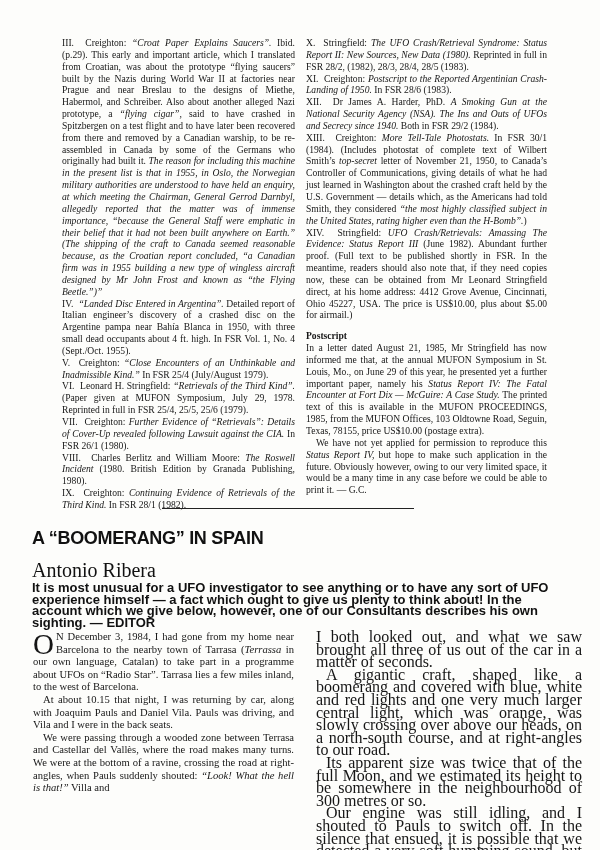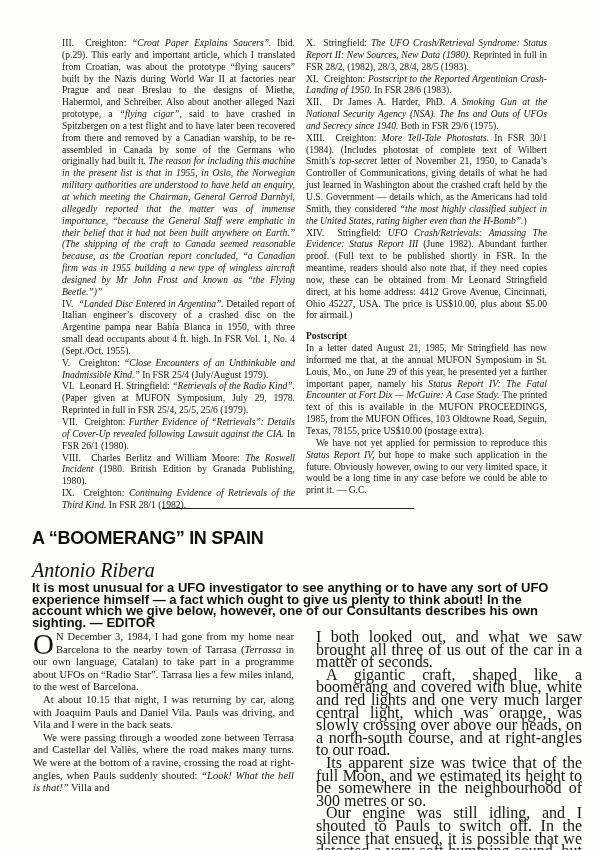--- a/index.html
+++ b/index.html
@@ -19,21 +19,21 @@
   #col-top-right { left:306px; top:37px; width:241px; }
   .postscript-head { font-weight:bold; margin-top:9px !important; }
   .indent { text-indent:10px; }
   #rule { position:absolute; left:162px; top:508px; width:252px; height:0; border-top:1px solid #222; }
   #title {
     position:absolute; left:32px; top:528px; font-family:"Liberation Sans", "DejaVu Sans", sans-serif;
     font-weight:bold; font-size:18px; letter-spacing:-0.3px; color:#111; white-space:nowrap;
   }
   #author {
     position:absolute; left:32px; top:559px; font-family:"Liberation Serif", serif;
-    font-style:italic; font-size:20px; color:#111; white-space:nowrap;
+    font-size:20px; color:#111; white-space:nowrap;
   }
   #intro {
     position:absolute; left:32px; top:582px; width:537px; font-family:"Liberation Sans", "DejaVu Sans", sans-serif;
     font-weight:bold; font-size:13px; line-height:11.6px; color:#111;
   }
   #col-bot-left { left:33px; top:631px; width:261px; font-size:10.6px; line-height:12.6px; }
   #col-bot-right { left:316px; top:631px; width:266px; font-size:16px; line-height:12.6px; }
   .dropcap { float:left; font-size:29px; line-height:23px; margin:2px 2px 0 0; }
   .smallcaps { font-variant:small-caps; }
 </style>
@@ -47,21 +47,21 @@
   </p>
   <p class="ref">
     <span>IV.</span>&nbsp;&nbsp;<i>“Landed Disc Entered in Argentina”.</i><span> Detailed report of Italian engineer’s discovery of a crashed disc on the Argentine pampa near Bahía Blanca in 1950, with three small dead occupants about 4 ft. high. In FSR Vol. 1, No. 4 (Sept./Oct. 1955).</span>
   </p>
   <p class="ref">
     <span>V.</span>&nbsp;&nbsp;<span>Creighton:</span>
     <i>“Close Encounters of an Unthinkable and Inadmissible Kind.”</i><span> In FSR 25/4 (July/August 1979).</span>
   </p>
   <p class="ref">
     <span>VI.</span>&nbsp;&nbsp;<span>Leonard H. Stringfield:</span>
-    <i>“Retrievals of the Radio Kind”.</i><span> (Paper given at MUFON Symposium, July 29, 1978. Reprinted in full in FSR 25/4, 25/5, 25/6 (1979).</span>
+    <i>“Retrievals of the Third Kind”.</i><span> (Paper given at MUFON Symposium, July 29, 1978. Reprinted in full in FSR 25/4, 25/5, 25/6 (1979).</span>
   </p>
   <p class="ref">
     <span>VII.</span>&nbsp;&nbsp;<span>Creighton:</span>
     <i>Further Evidence of “Retrievals”: Details of Cover-Up revealed following Lawsuit against the CIA.</i><span> In FSR 26/1 (1980).</span>
   </p>
   <p class="ref">
     <span>VIII.</span>&nbsp;&nbsp;<span>Charles Berlitz and William Moore:</span>
     <i>The Roswell Incident</i><span> (1980. British Edition by Granada Publishing, 1980).</span>
   </p>
   <p class="ref">
@@ -74,37 +74,37 @@
   <p class="ref">
     <span>X.</span>&nbsp;&nbsp;<span>Stringfield:</span>
     <i>The UFO Crash/Retrieval Syndrome: Status Report II: New Sources, New Data (1980).</i><span> Reprinted in full in FSR 28/2, (1982), 28/3, 28/4, 28/5 (1983).</span>
   </p>
   <p class="ref">
     <span>XI.</span>&nbsp;&nbsp;<span>Creighton:</span>
     <i>Postscript to the Reported Argentinian Crash-Landing of 1950.</i><span> In FSR 28/6 (1983).</span>
   </p>
   <p class="ref">
     <span>XII.</span>&nbsp;&nbsp;<span>Dr James A. Harder, PhD.</span>
-    <i>A Smoking Gun at the National Security Agency (NSA). The Ins and Outs of UFOs and Secrecy since 1940.</i><span> Both in FSR 29/6 (1975).</span>
+    <i>A Smoking Gun at the National Security Agency (NSA). The Ins and Outs of UFOs and Secrecy since 1940.</i><span> Both in FSR 29/2 (1984).</span>
   </p>
   <p class="ref">
     <span>XIII.</span>&nbsp;&nbsp;<span>Creighton:</span>
     <i>More Tell-Tale Photostats.</i><span> In FSR 30/1 (1984). (Includes photostat of complete text of Wilbert Smith’s </span><i>top-secret</i><span> letter of November 21, 1950, to Canada’s Controller of Communications, giving details of what he had just learned in Washington about the crashed craft held by the U.S. Government — details which, as the Americans had told Smith, they considered </span><i>“the most highly classified subject in the United States, rating higher even than the H-Bomb”.</i><span>)</span>
   </p>
   <p class="ref">
     <span>XIV.</span>&nbsp;&nbsp;<span>Stringfield:</span>
     <i>UFO Crash/Retrievals: Amassing The Evidence: Status Report III</i><span> (June 1982). Abundant further proof. (Full text to be published shortly in FSR. In the meantime, readers should also note that, if they need copies now, these can be obtained from Mr Leonard Stringfield direct, at his home address: 4412 Grove Avenue, Cincinnati, Ohio 45227, USA. The price is US$10.00, plus about $5.00 for airmail.)</span>
   </p>
 
   <p class="postscript-head">Postscript</p>
   <p>
     <span>In a letter dated August 21, 1985, Mr Stringfield has now informed me that, at the annual MUFON Symposium in St. Louis, Mo., on June 29 of this year, he presented yet a further important paper, namely his </span><i>Status Report IV: The Fatal Encounter at Fort Dix — McGuire: A Case Study.</i><span> The printed text of this is available in the MUFON PROCEEDINGS, 1985, from the MUFON Offices, 103 Oldtowne Road, Seguin, Texas, 78155, price US$10.00 (postage extra).</span>
   </p>
   <p class="indent">
-    <span>We have not yet applied for permission to reproduce this </span><i>Status Report IV,</i><span> but hope to make such application in the future. Obviously however, owing to our very limited space, it would be a long time in any case before we could be able to print it. — G.C.</span>
+    <span>We have not yet applied for permission to reproduce this </span><i>Status Report IV,</i><span> but hope to make such application in the future. Obviously however, owing to our very limited space, it would be a many time in any case before we could be able to print it. — G.C.</span>
   </p>
 </div>
 
 <div id="rule"></div>
 
 <div id="title">A “BOOMERANG” IN SPAIN</div>
 <div id="author">Antonio Ribera</div>
 <div id="intro">It is most unusual for a UFO investigator to see anything or to have any sort of UFO experience himself — a fact which ought to give us plenty to think about! In the account which we give below, however, one of our Consultants describes his own sighting. — EDITOR</div>
 
 <div class="col" id="col-bot-left">

